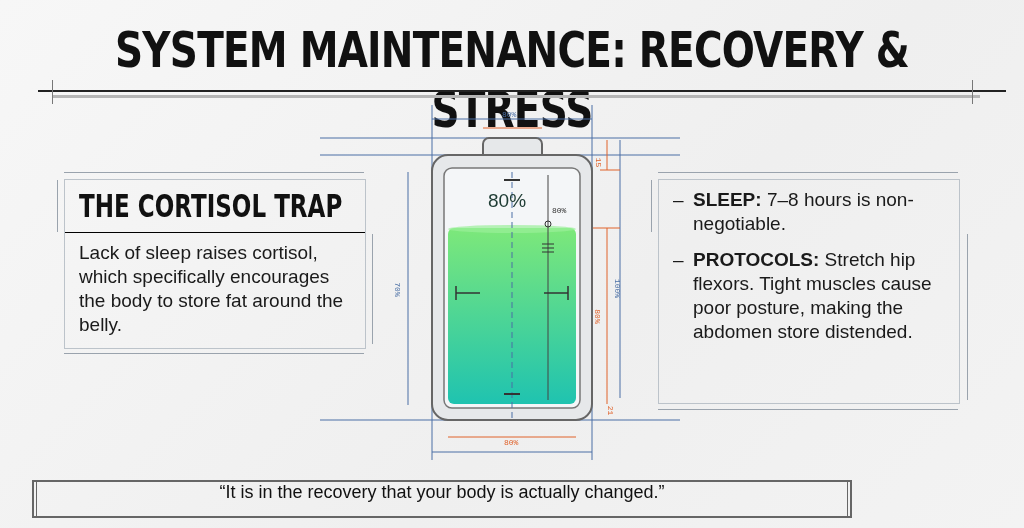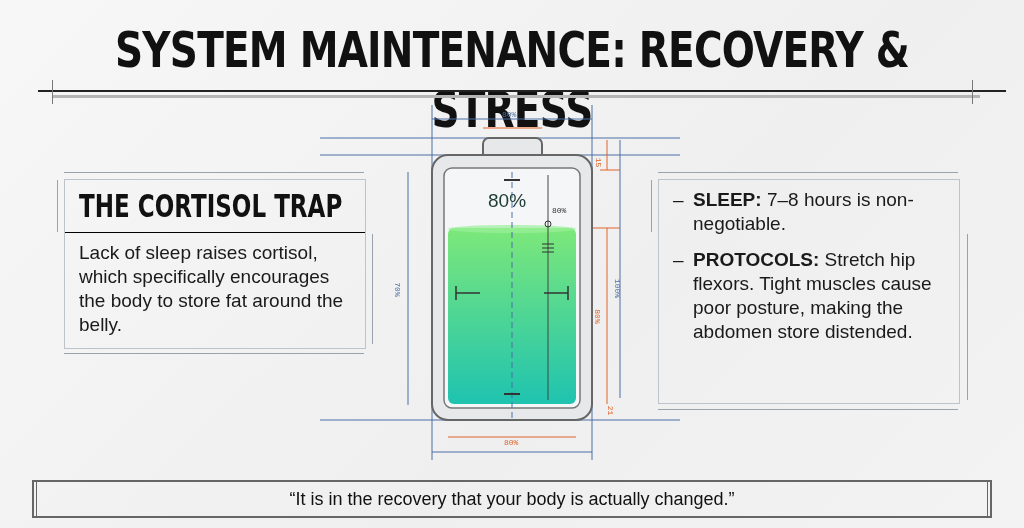--- a/index.html
+++ b/index.html
@@ -26,23 +26,23 @@
     transform:scaleX(0.72); transform-origin:left center; white-space:nowrap; color:#111;
   }
   .card .body { padding:8px 14px; font-size:19px; line-height:24px; color:#1a1a1a; }
   .dimh { position:absolute; height:1px; background:#9aa3ad; }
   .dimv { position:absolute; width:1px; background:#9aa3ad; }
   .proto li { list-style:none; position:relative; padding-left:20px; margin-bottom:12px; }
   .proto li::before { content:"–"; position:absolute; left:0; }
   .proto ul { margin:0; padding:0; }
 
   .quote-box {
-    position:absolute; left:32px; top:480px; width:960px; height:38px;
+    position:absolute; left:32px; top:480px; width:820px; height:38px;
     border:2px solid #666; box-sizing:border-box;
-    display:flex; align-items:center; justify-content:center;
+    display:flex; justify-content:center;
     font-size:18px; color:#111;
   }
   .quote-box::before, .quote-box::after { content:""; position:absolute; top:0; bottom:0; width:4px; border-left:1px solid #666; }
   .quote-box::before { left:2px; } .quote-box::after { right:-2px; }
   .lbl { position:absolute; font-size:8px; font-family:"Liberation Mono", monospace; }
 </style>
 </head>
 <body>
 
 <div class="title">SYSTEM MAINTENANCE: RECOVERY &amp; STRESS</div>

